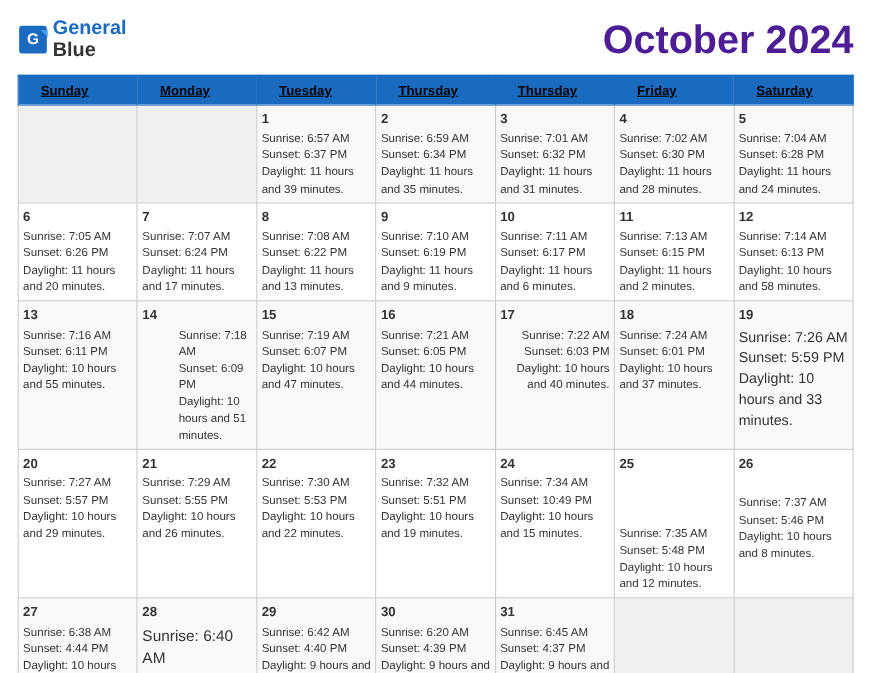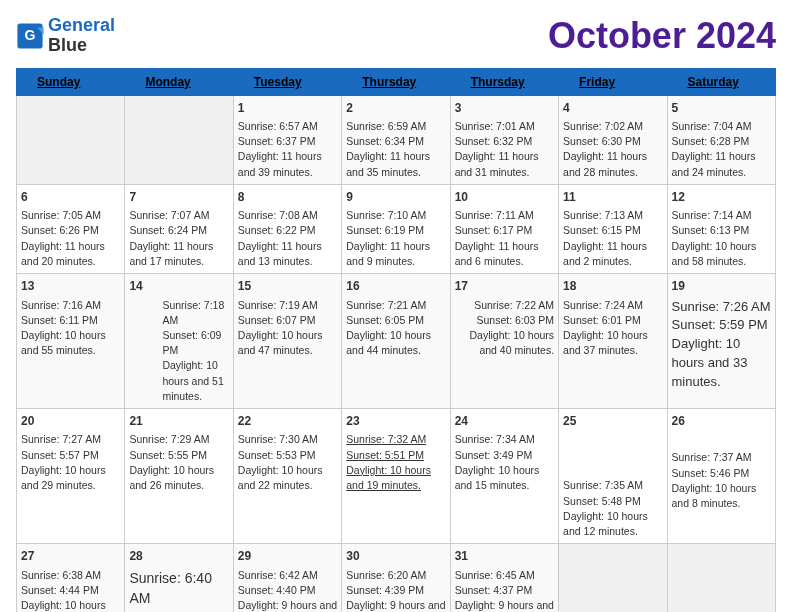--- a/index.html
+++ b/index.html
@@ -258,28 +258,28 @@
 Daylight: 10 hours and 26 minutes.</div>
         </td>
         <td>
           <span class="day-num">22</span>
           <div style="font-size: 10.5px; line-height: 1.45; white-space: pre-line;">Sunrise: 7:30 AM
 Sunset: 5:53 PM
 Daylight: 10 hours and 22 minutes.</div>
         </td>
         <td>
           <span class="day-num">23</span>
-          <div style="font-size: 10.5px; line-height: 1.45; white-space: pre-line; text-decoration: underline;">Sunrise: 7:32 AM
+          <div style="font-size: 10.5px; line-height: 1.45; white-space: pre-line;">Sunrise: 7:32 AM
 Sunset: 5:51 PM
 Daylight: 10 hours and 19 minutes.</div>
         </td>
         <td>
           <span class="day-num">24</span>
           <div style="font-size: 10.5px; line-height: 1.45; white-space: pre-line;">Sunrise: 7:34 AM
-Sunset: 3:49 PM
+Sunset: 10:49 PM
 Daylight: 10 hours and 15 minutes.</div>
         </td>
         <td>
           <span class="day-num">25</span>
           <div style="font-size: 10.5px; line-height: 1.45; white-space: pre-line; margin-top: 48px;">Sunrise: 7:35 AM
 Sunset: 5:48 PM
 Daylight: 10 hours and 12 minutes.</div>
         </td>
         <td>
           <span class="day-num">26</span>

